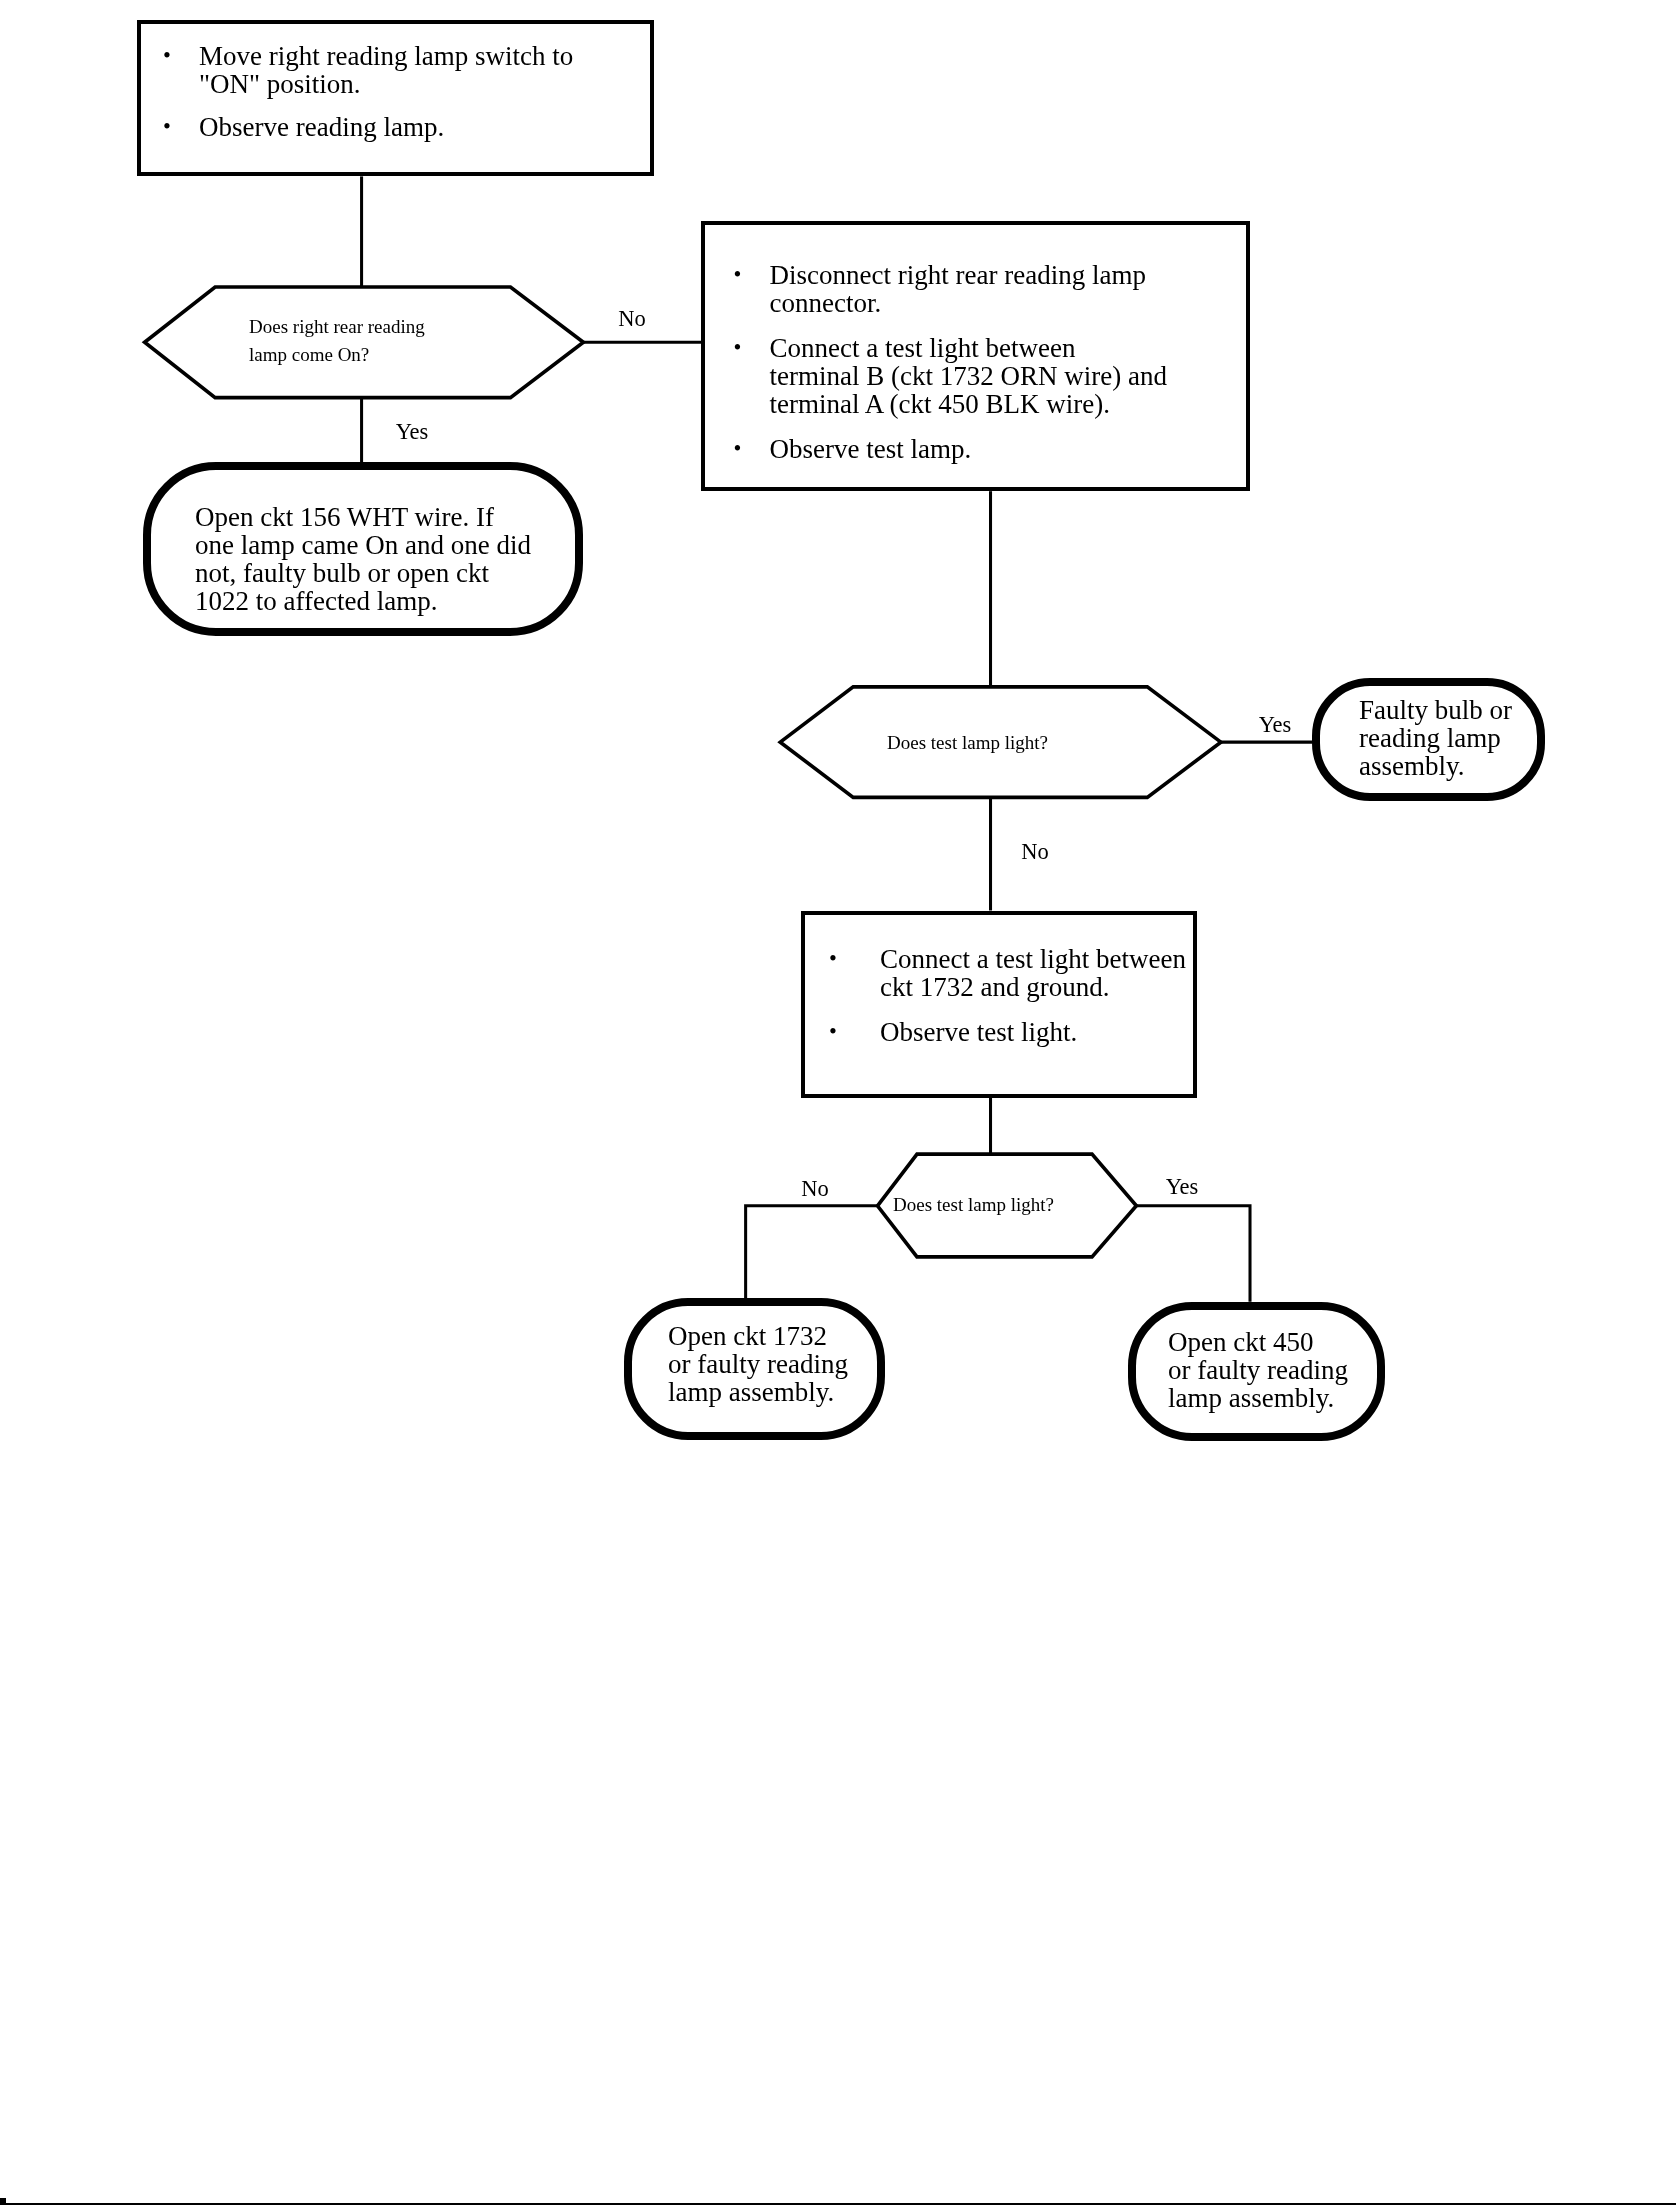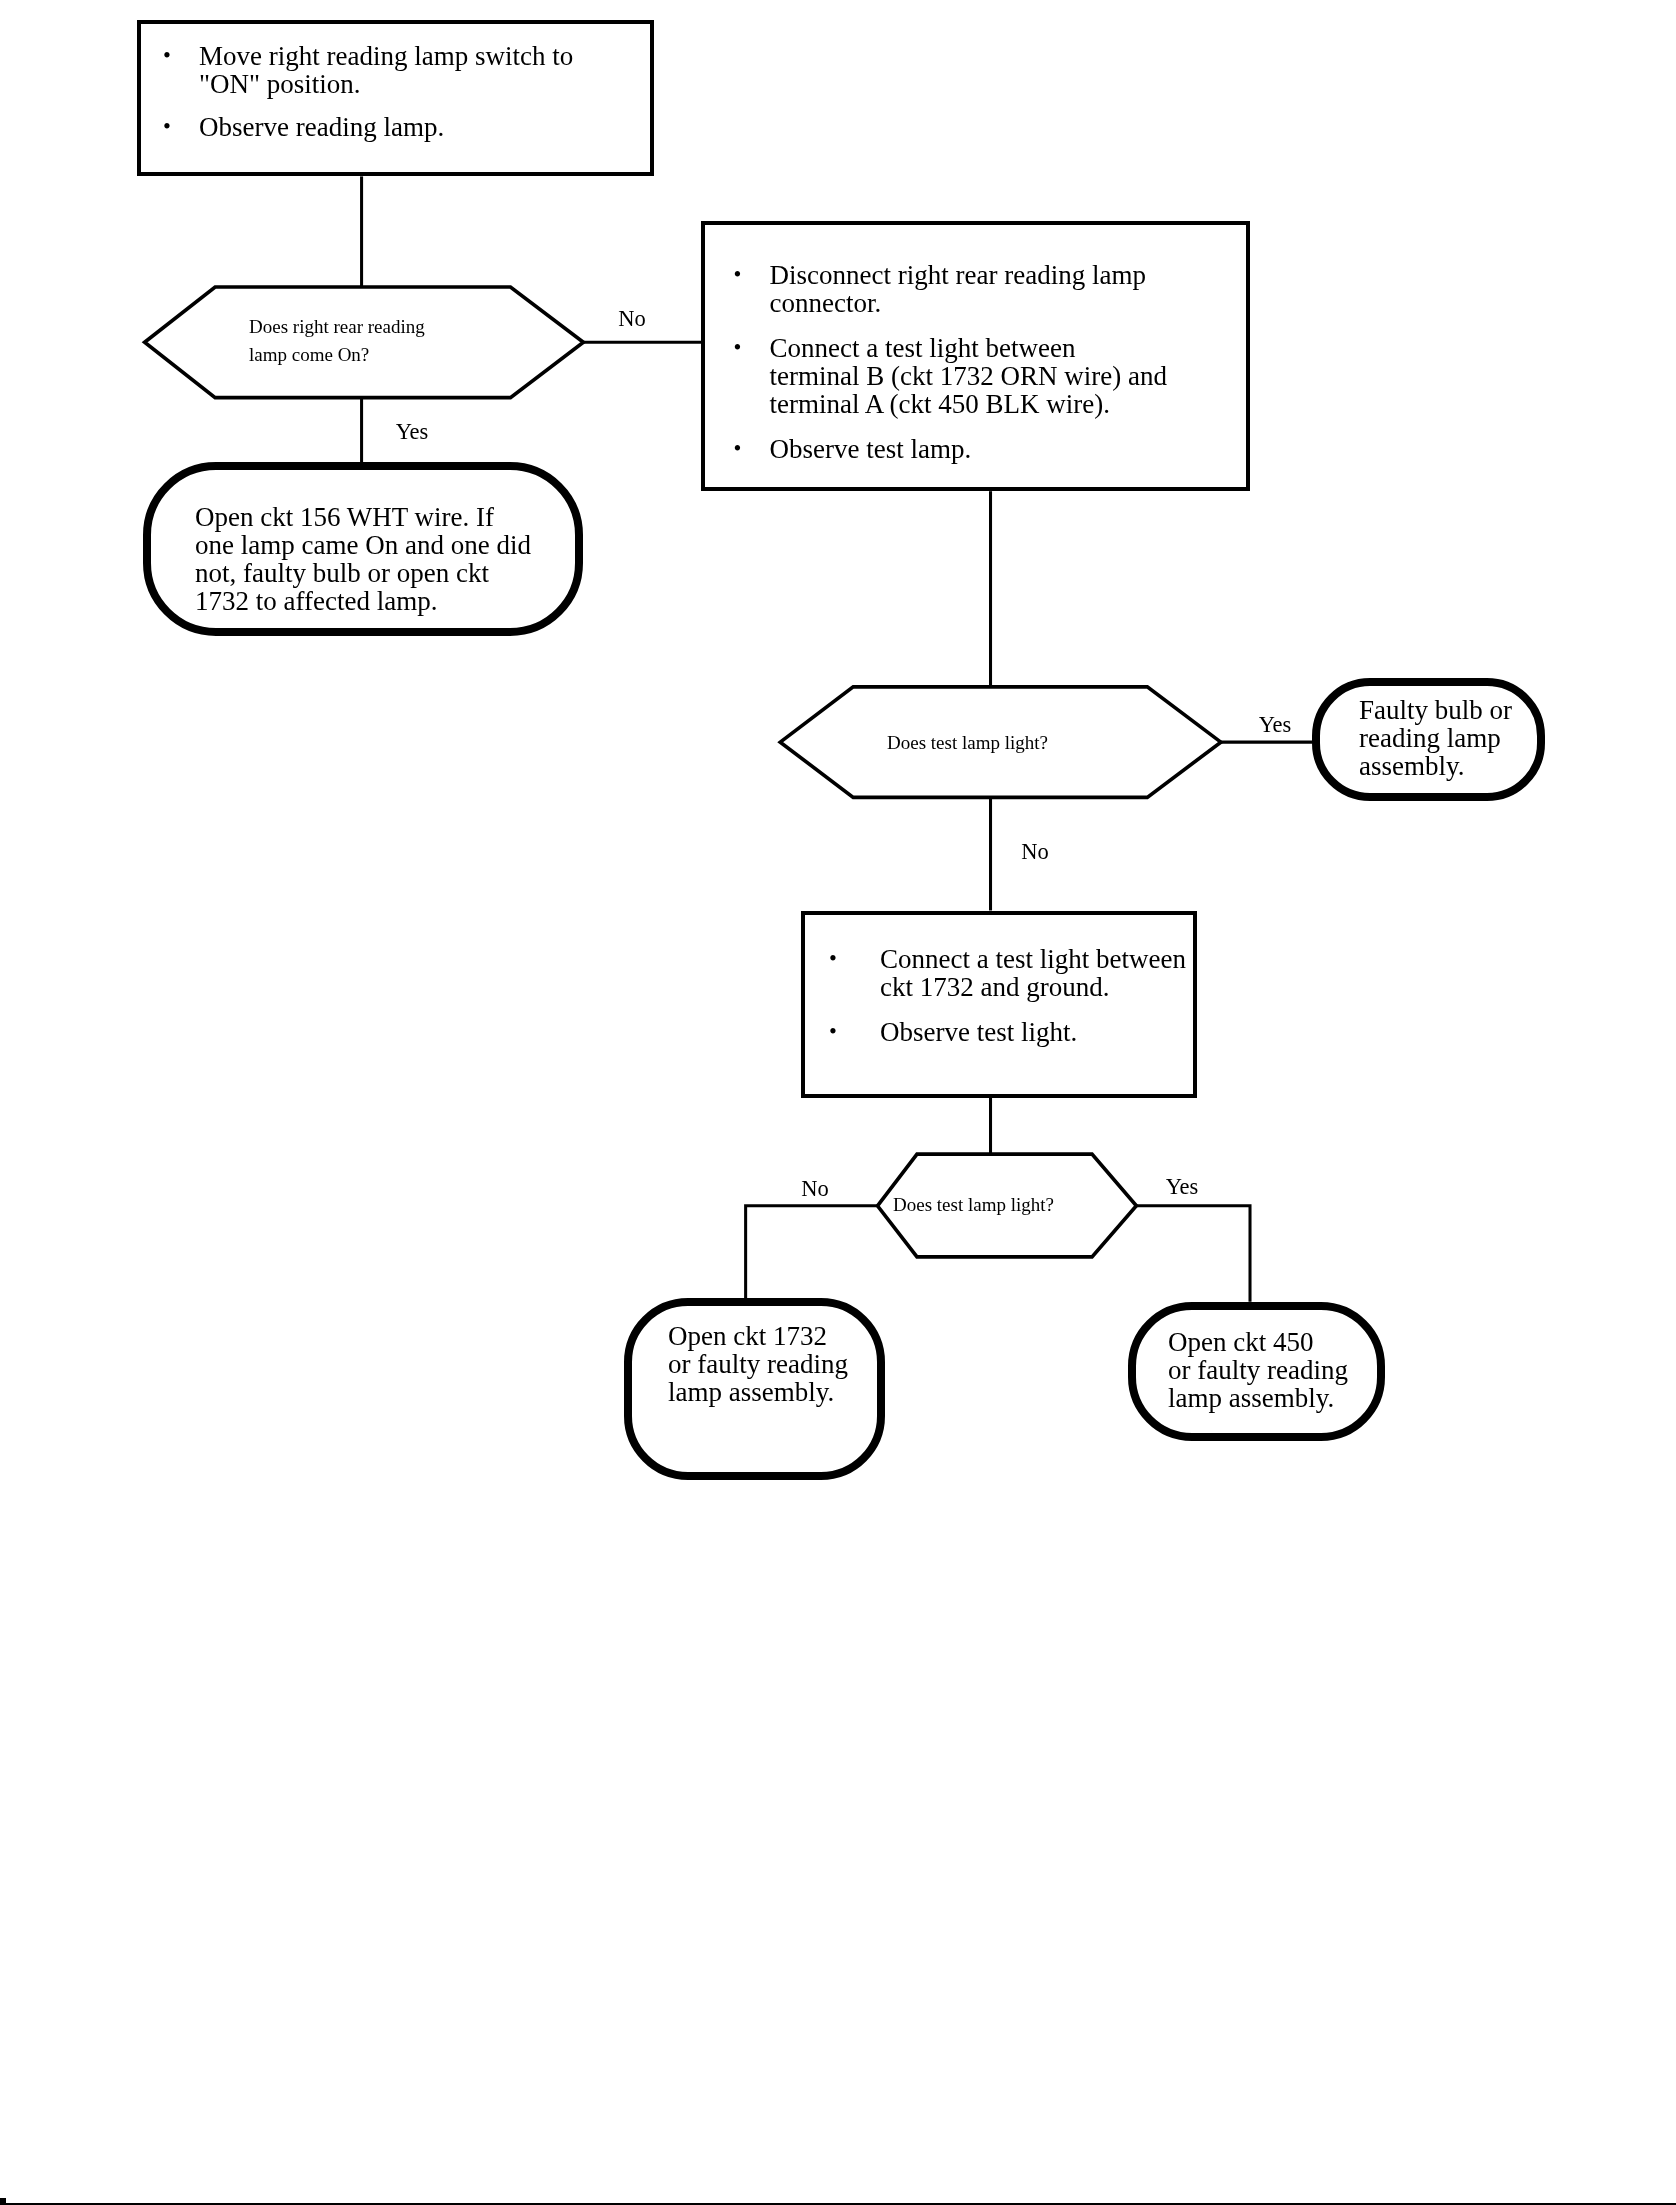--- a/index.html
+++ b/index.html
@@ -70,21 +70,21 @@
     <div class="row" style="left:28.6px;top:210px;">
       <span class="bullet"></span>
       <span class="txt" style="position:static;">Observe test lamp.</span>
     </div>
   </div>
 
   <div class="stadium" style="left:143px;top:462px;width:440px;height:174px;border-radius:73px;">
     <div class="txt" style="left:44px;top:33px;">Open ckt 156 WHT wire. If
 one lamp came On and one did
 not, faulty bulb or open ckt
-1732 to affected lamp.</div>
+1022 to affected lamp.</div>
   </div>
 
   <div class="hextxt" style="left:887px;top:729px;">Does test lamp light?</div>
 
   <div class="stadium" style="left:1312px;top:678px;width:233px;height:123px;border-radius:58px;">
     <div class="txt" style="left:39px;top:10.3px;">Faulty bulb or
 reading lamp
 assembly.</div>
   </div>
 
@@ -95,21 +95,21 @@
 ckt 1732 and ground.</span>
     </div>
     <div class="row" style="left:24px;top:103px;">
       <span class="bullet" style="width:51px;"></span>
       <span class="txt" style="position:static;">Observe test light.</span>
     </div>
   </div>
 
   <div class="hextxt" style="left:893px;top:1191px;">Does test lamp light?</div>
 
-  <div class="stadium" style="left:624px;top:1298px;width:261px;height:182px;border-radius:64px;">
+  <div class="stadium" style="left:624px;top:1298px;width:261px;height:142px;border-radius:64px;">
     <div class="txt" style="left:36px;top:16px;">Open ckt 1732
 or faulty reading
 lamp assembly.</div>
   </div>
 
   <div class="stadium" style="left:1128px;top:1302px;width:257px;height:139px;border-radius:64px;">
     <div class="txt" style="left:32px;top:18px;">Open ckt 450
 or faulty reading
 lamp assembly.</div>
   </div>

